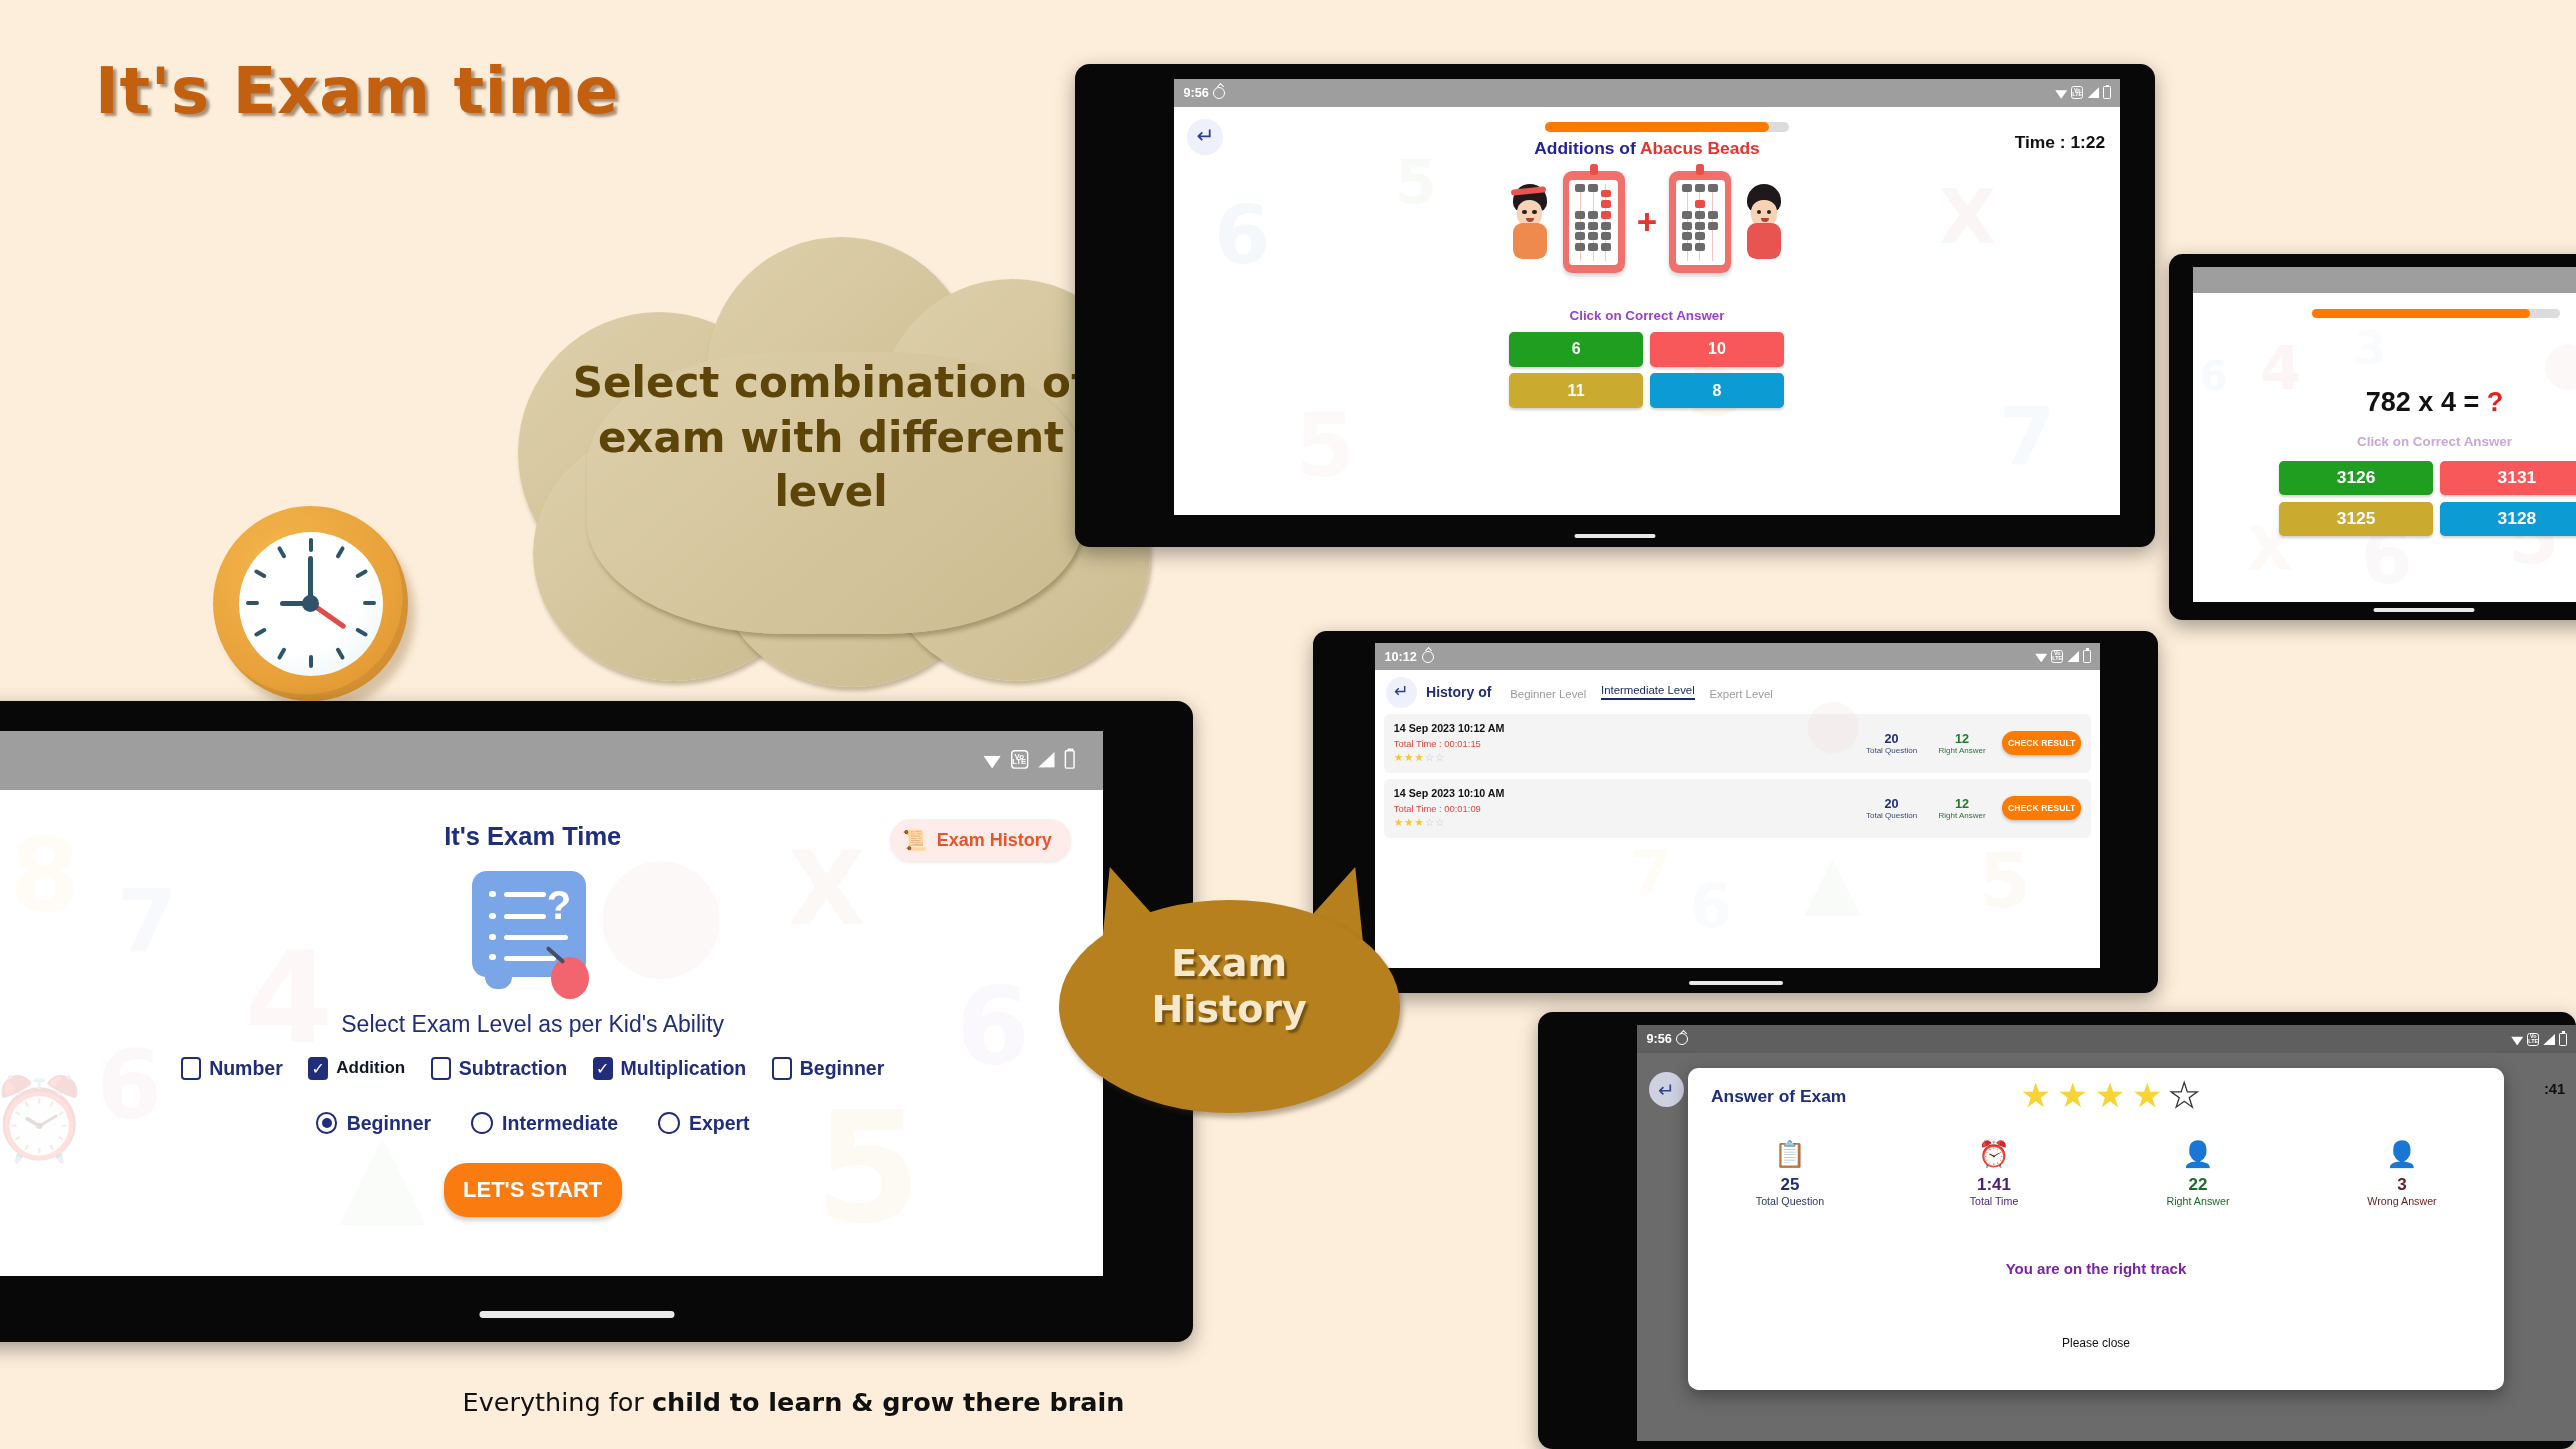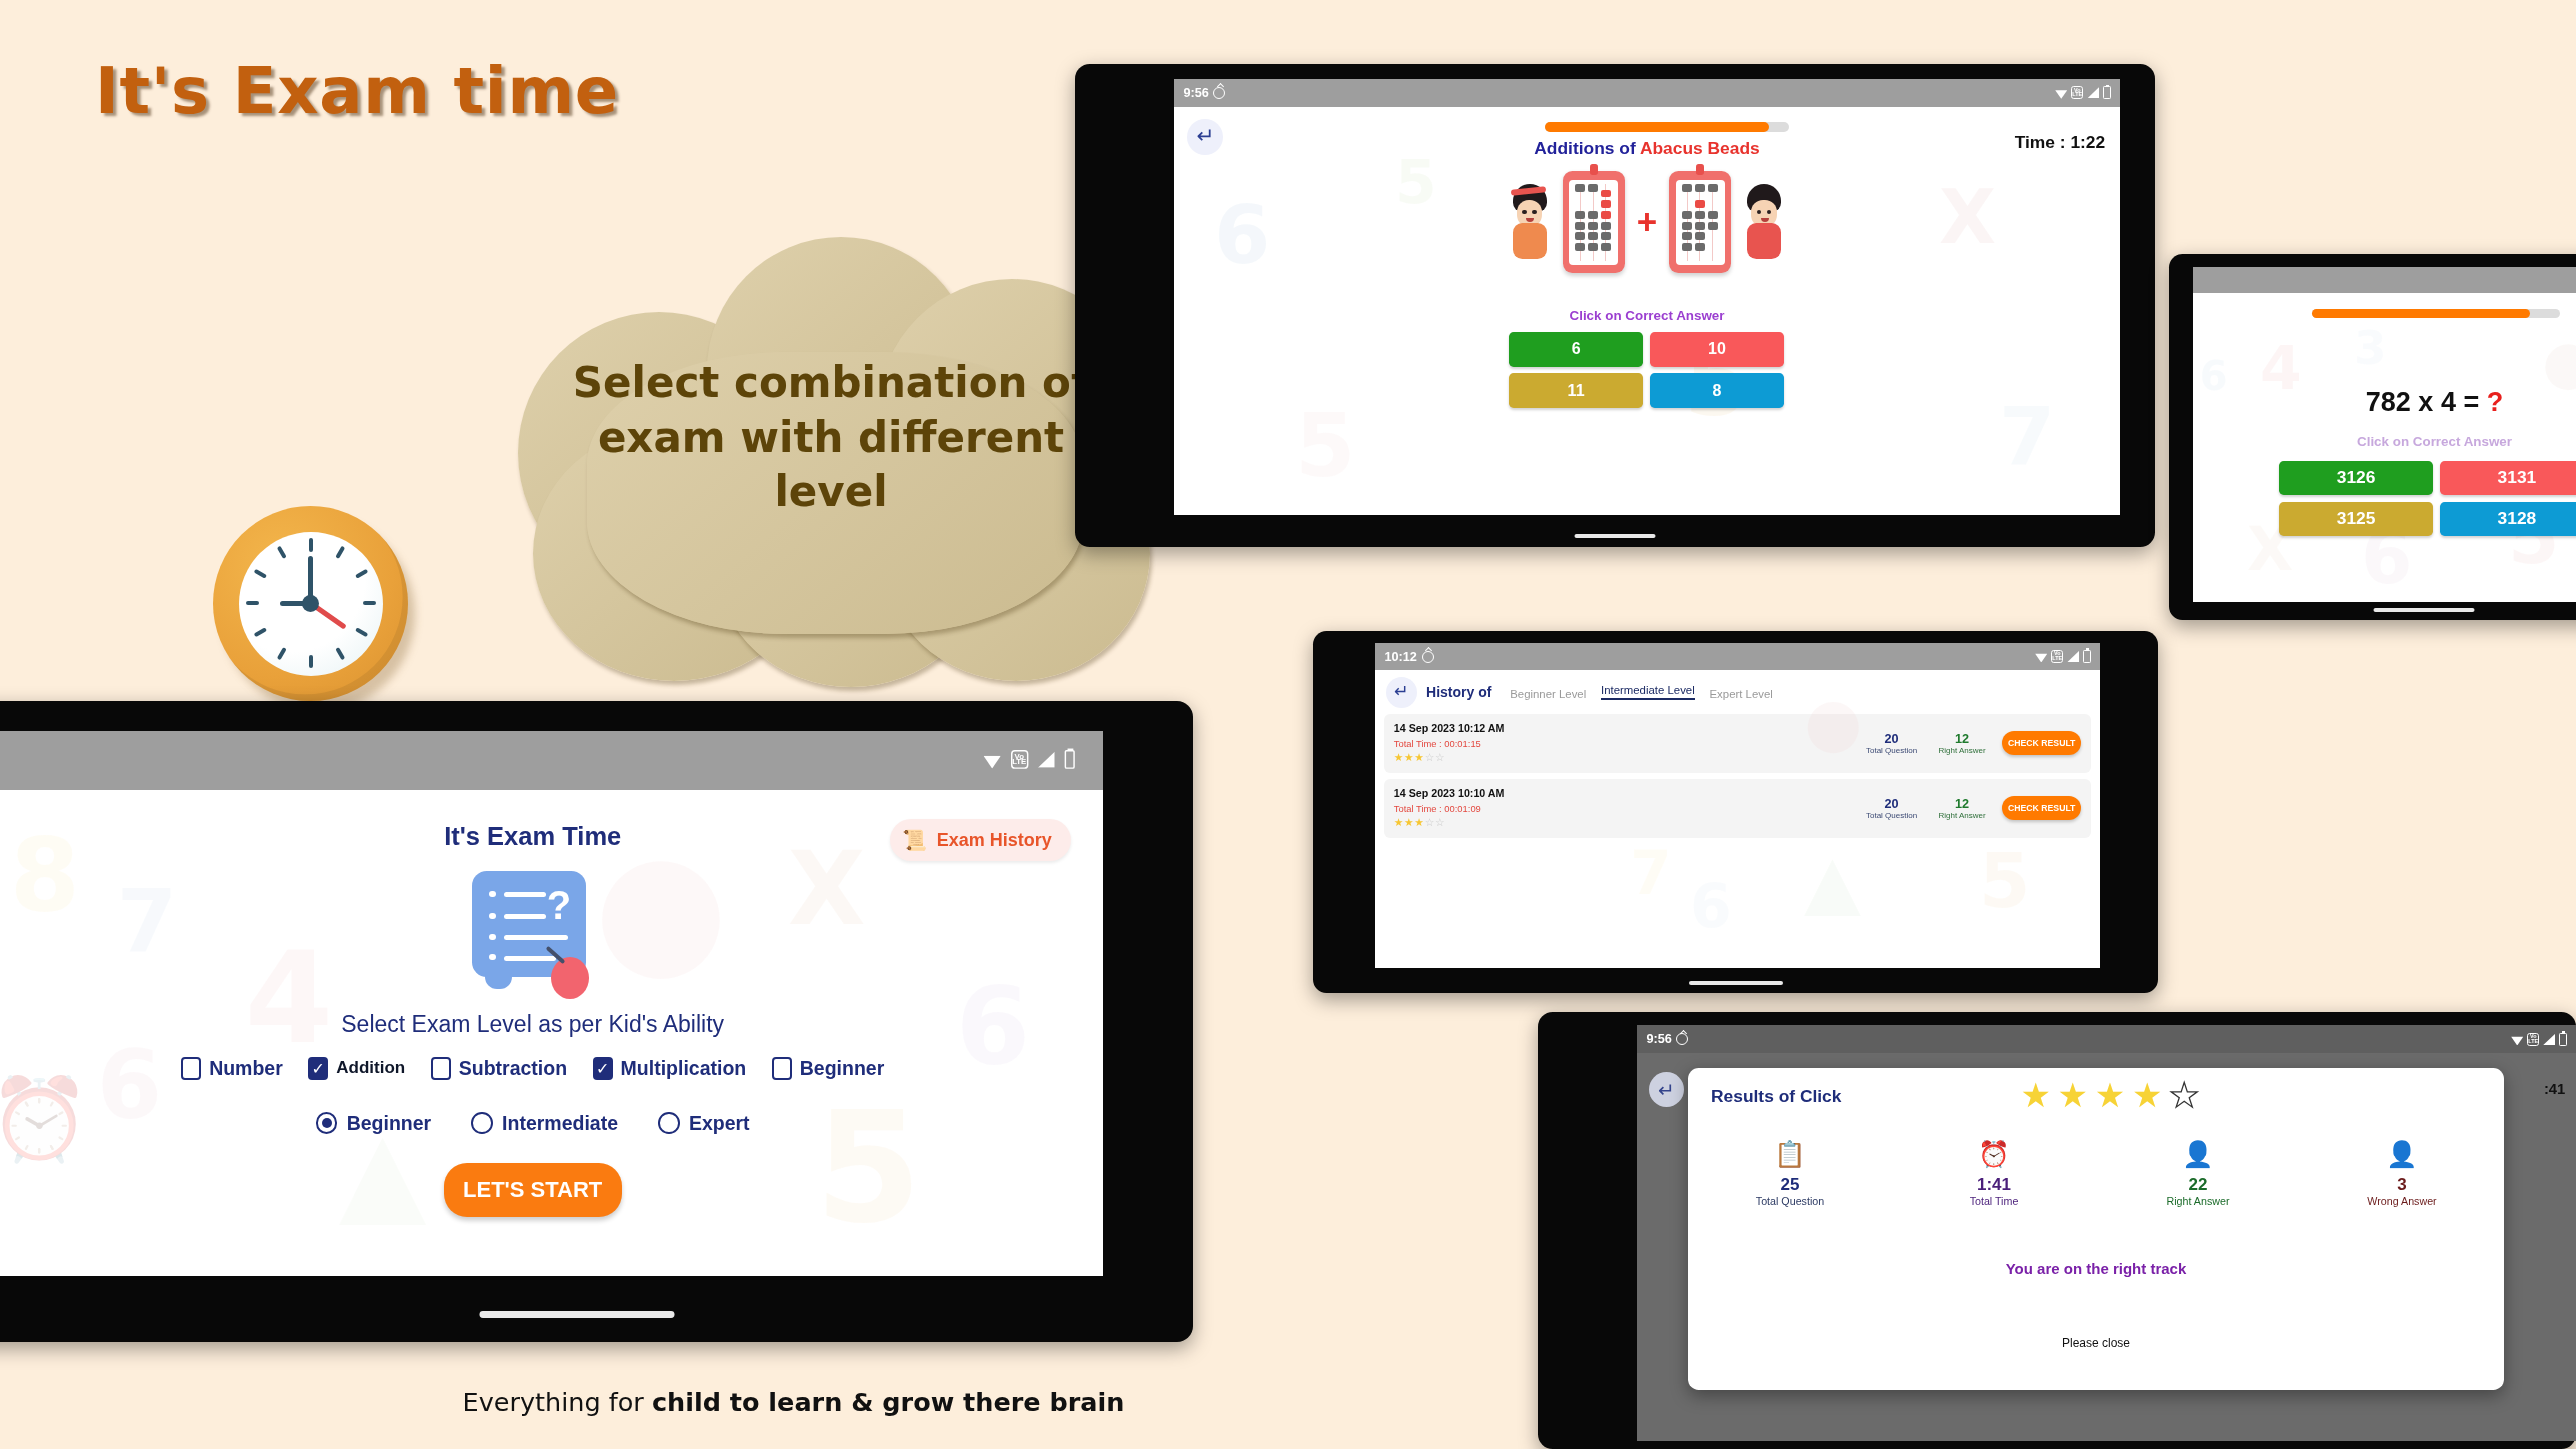--- a/index.html
+++ b/index.html
@@ -494,21 +494,21 @@
 
       <div class="dim" style="top:28px;"></div>
 
       <div style="position:absolute;left:12px;top:47px;width:35px;height:35px;border-radius:50%;background:#dfe3f5;display:flex;align-items:center;justify-content:center;opacity:.85;">
         <span style="color:#2b3e92;font-size:20px;line-height:1;">↵</span>
       </div>
       <div style="position:absolute;right:10.7px;top:56px;font-size:14.8px;font-weight:700;color:#111;">:41</div>
 
       <div class="dialog" style="left:51px; top:43px; width:816px; height:322px;">
 
-        <div class="dlg-title" style="position:absolute;left:23px;top:17.4px;font-size:17.4px;">Results of Click</div>
+        <div class="dlg-title" style="position:absolute;left:23px;top:17.4px;font-size:17.4px;">Answer of Exam</div>
 
         <div style="position:absolute;left:288px;top:6.7px;width:268px;display:flex;gap:6.7px;justify-content:center;">
           <span style="font-size:34px;color:#f7d336;">★</span>
           <span style="font-size:34px;color:#f7d336;">★</span>
           <span style="font-size:34px;color:#f7d336;">★</span>
           <span style="font-size:34px;color:#f7d336;">★</span>
           <span style="font-size:34px;color:#fff;-webkit-text-stroke:1.3px #333;">★</span>
         </div>
 
         <div class="res-grid" style="position:absolute;left:0;right:0;top:71px;">
@@ -635,19 +635,28 @@
             <span style="font-size:19.5px;font-weight:700;color:#1f2d7a;">Expert</span>
           </label>
         </div>
 
         <div style="position:absolute;left:50%;transform:translateX(-50%);top:373px;width:178px;height:54px;border-radius:23px;background:#fa7b10;color:#fff;display:flex;align-items:center;justify-content:center;font-size:22px;font-weight:700;box-shadow:0 3.4px 5.4px rgba(0,0,0,.2);">LET'S START</div>
       </div>
     </div>
     <div style="position:absolute;left:50%;transform:translateX(-50%);bottom:24px;width:195px;height:6.7px;border-radius:3.4px;background:#e9e9e9;"></div>
   </div>
 
+  <div class="cat-callout">
+    <div class="cat-ear" style="left:39px;  top:0;   transform:rotate(-18deg);"></div>
+    <div class="cat-ear" style="left:260px; top:0;   transform:rotate(18deg);"></div>
+    <div class="cat-body"></div>
+    <div class="cat-text">
+      <span>Exam</span><br>
+      <span>History</span>
+    </div>
+  </div>
 
   <div class="tagline">
     <span>Everything for </span><b>child to learn &amp; grow there brain</b>
   </div>
 
 </div>
 
 
 </body></html>

